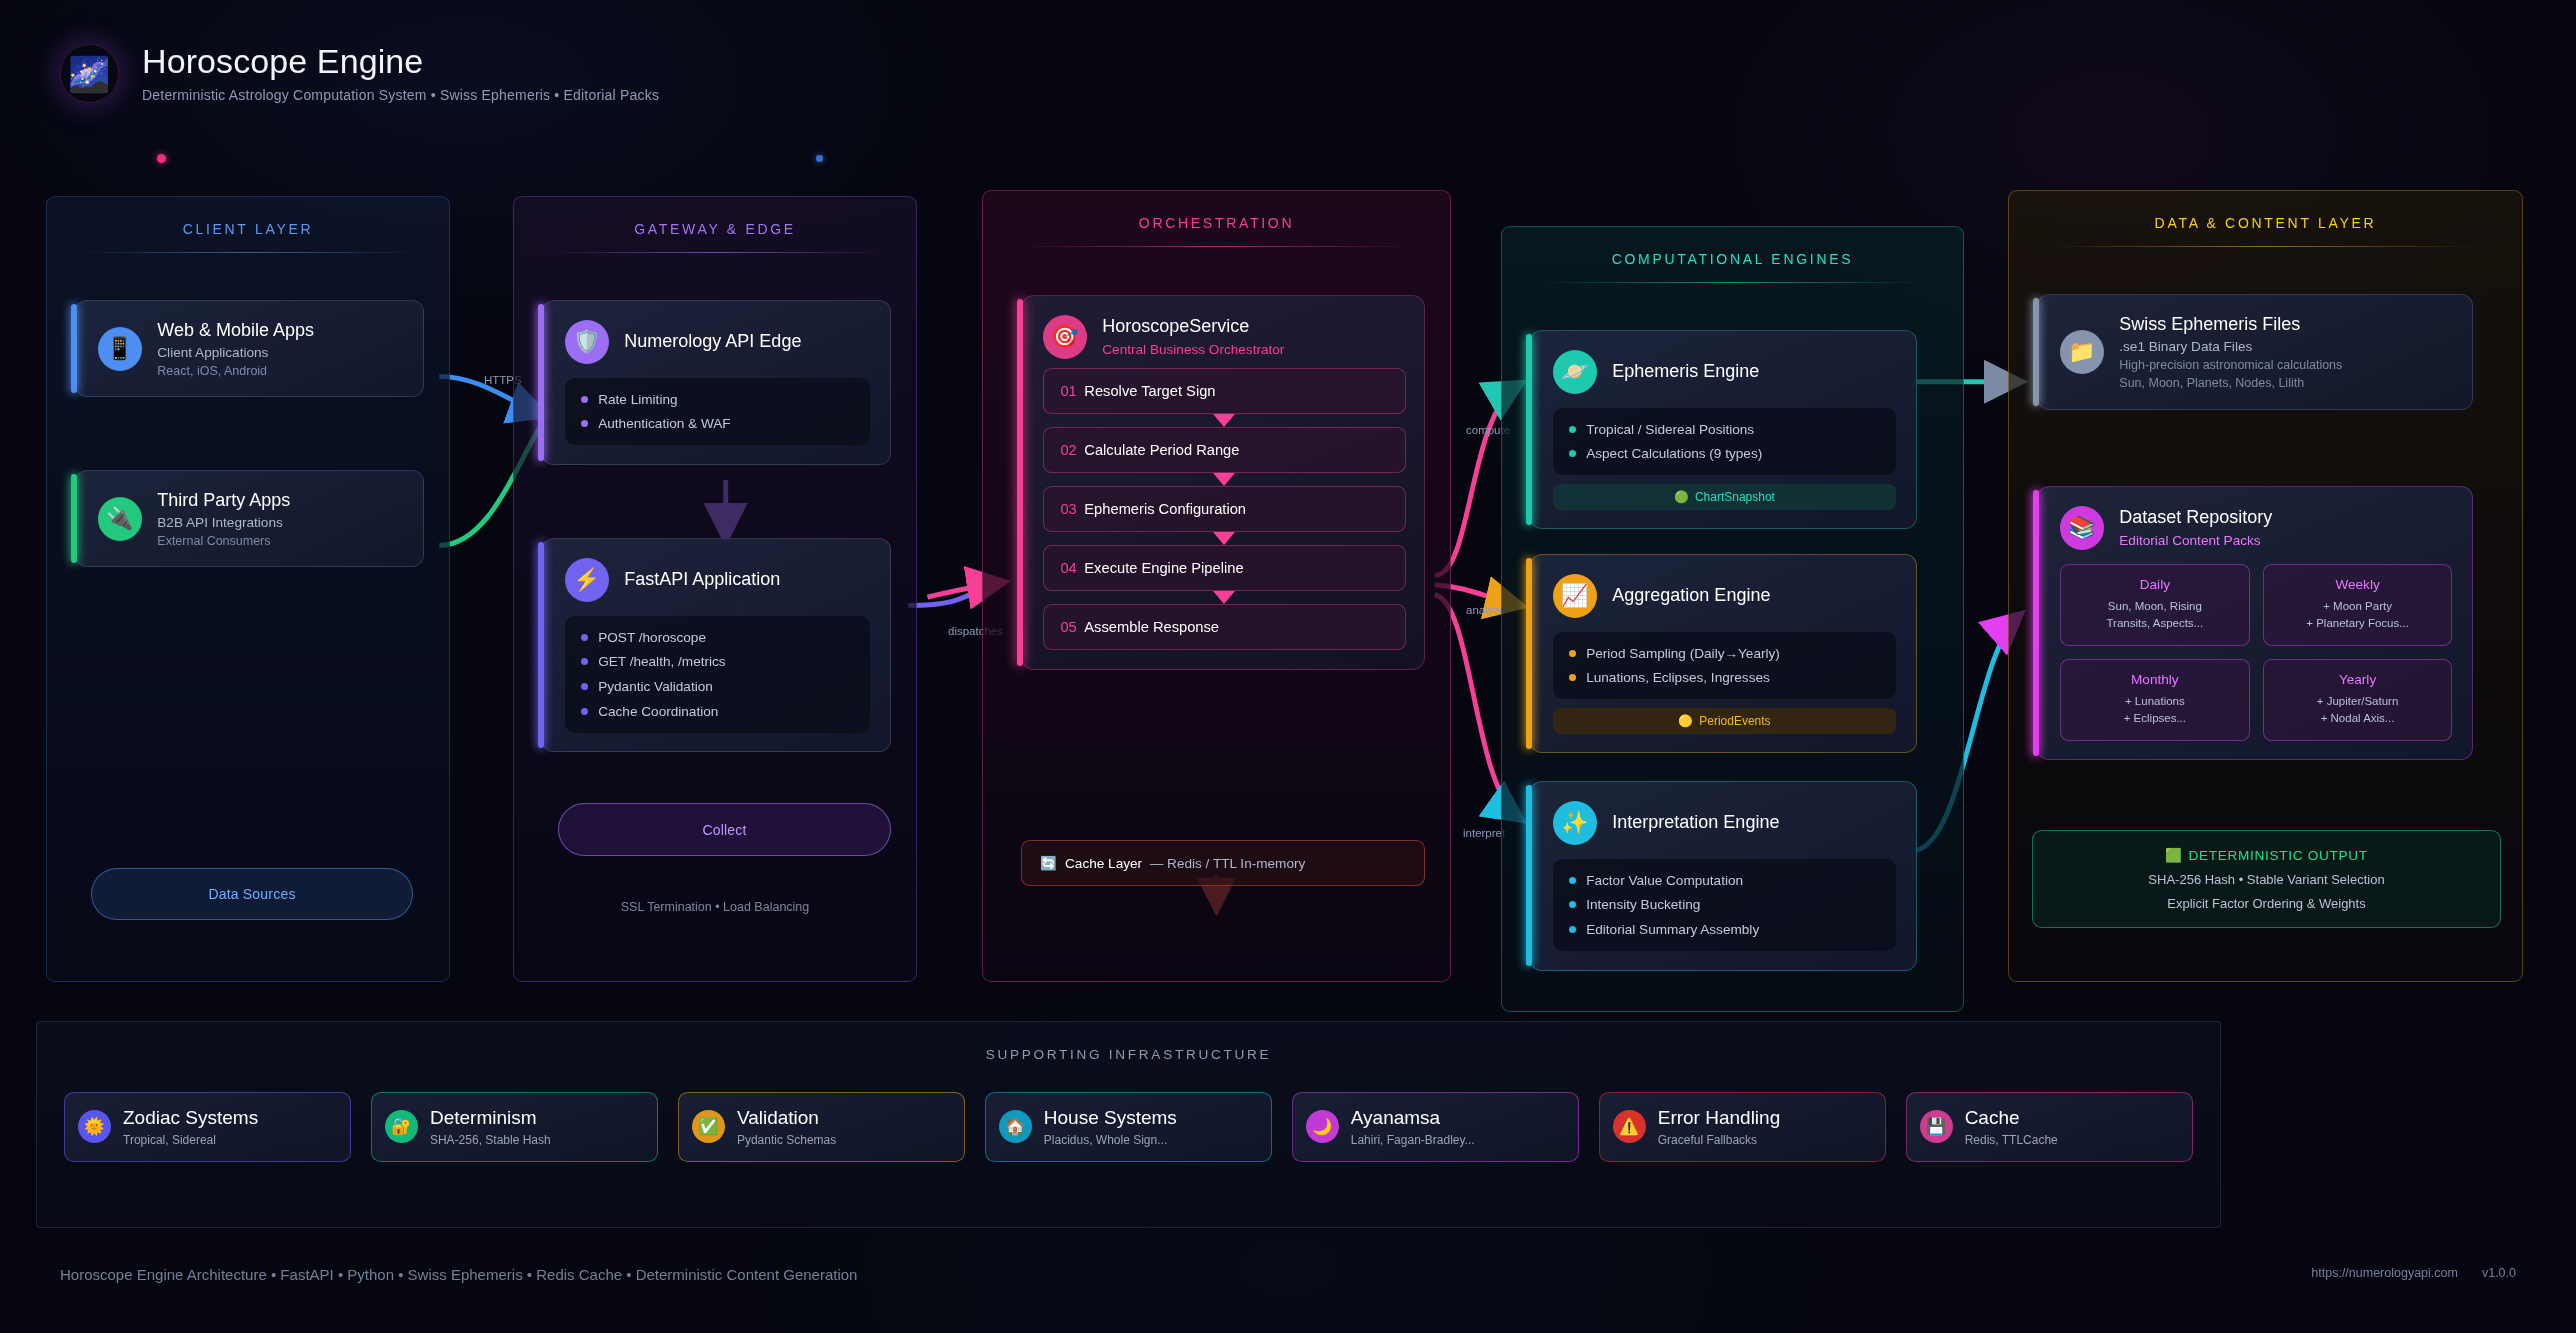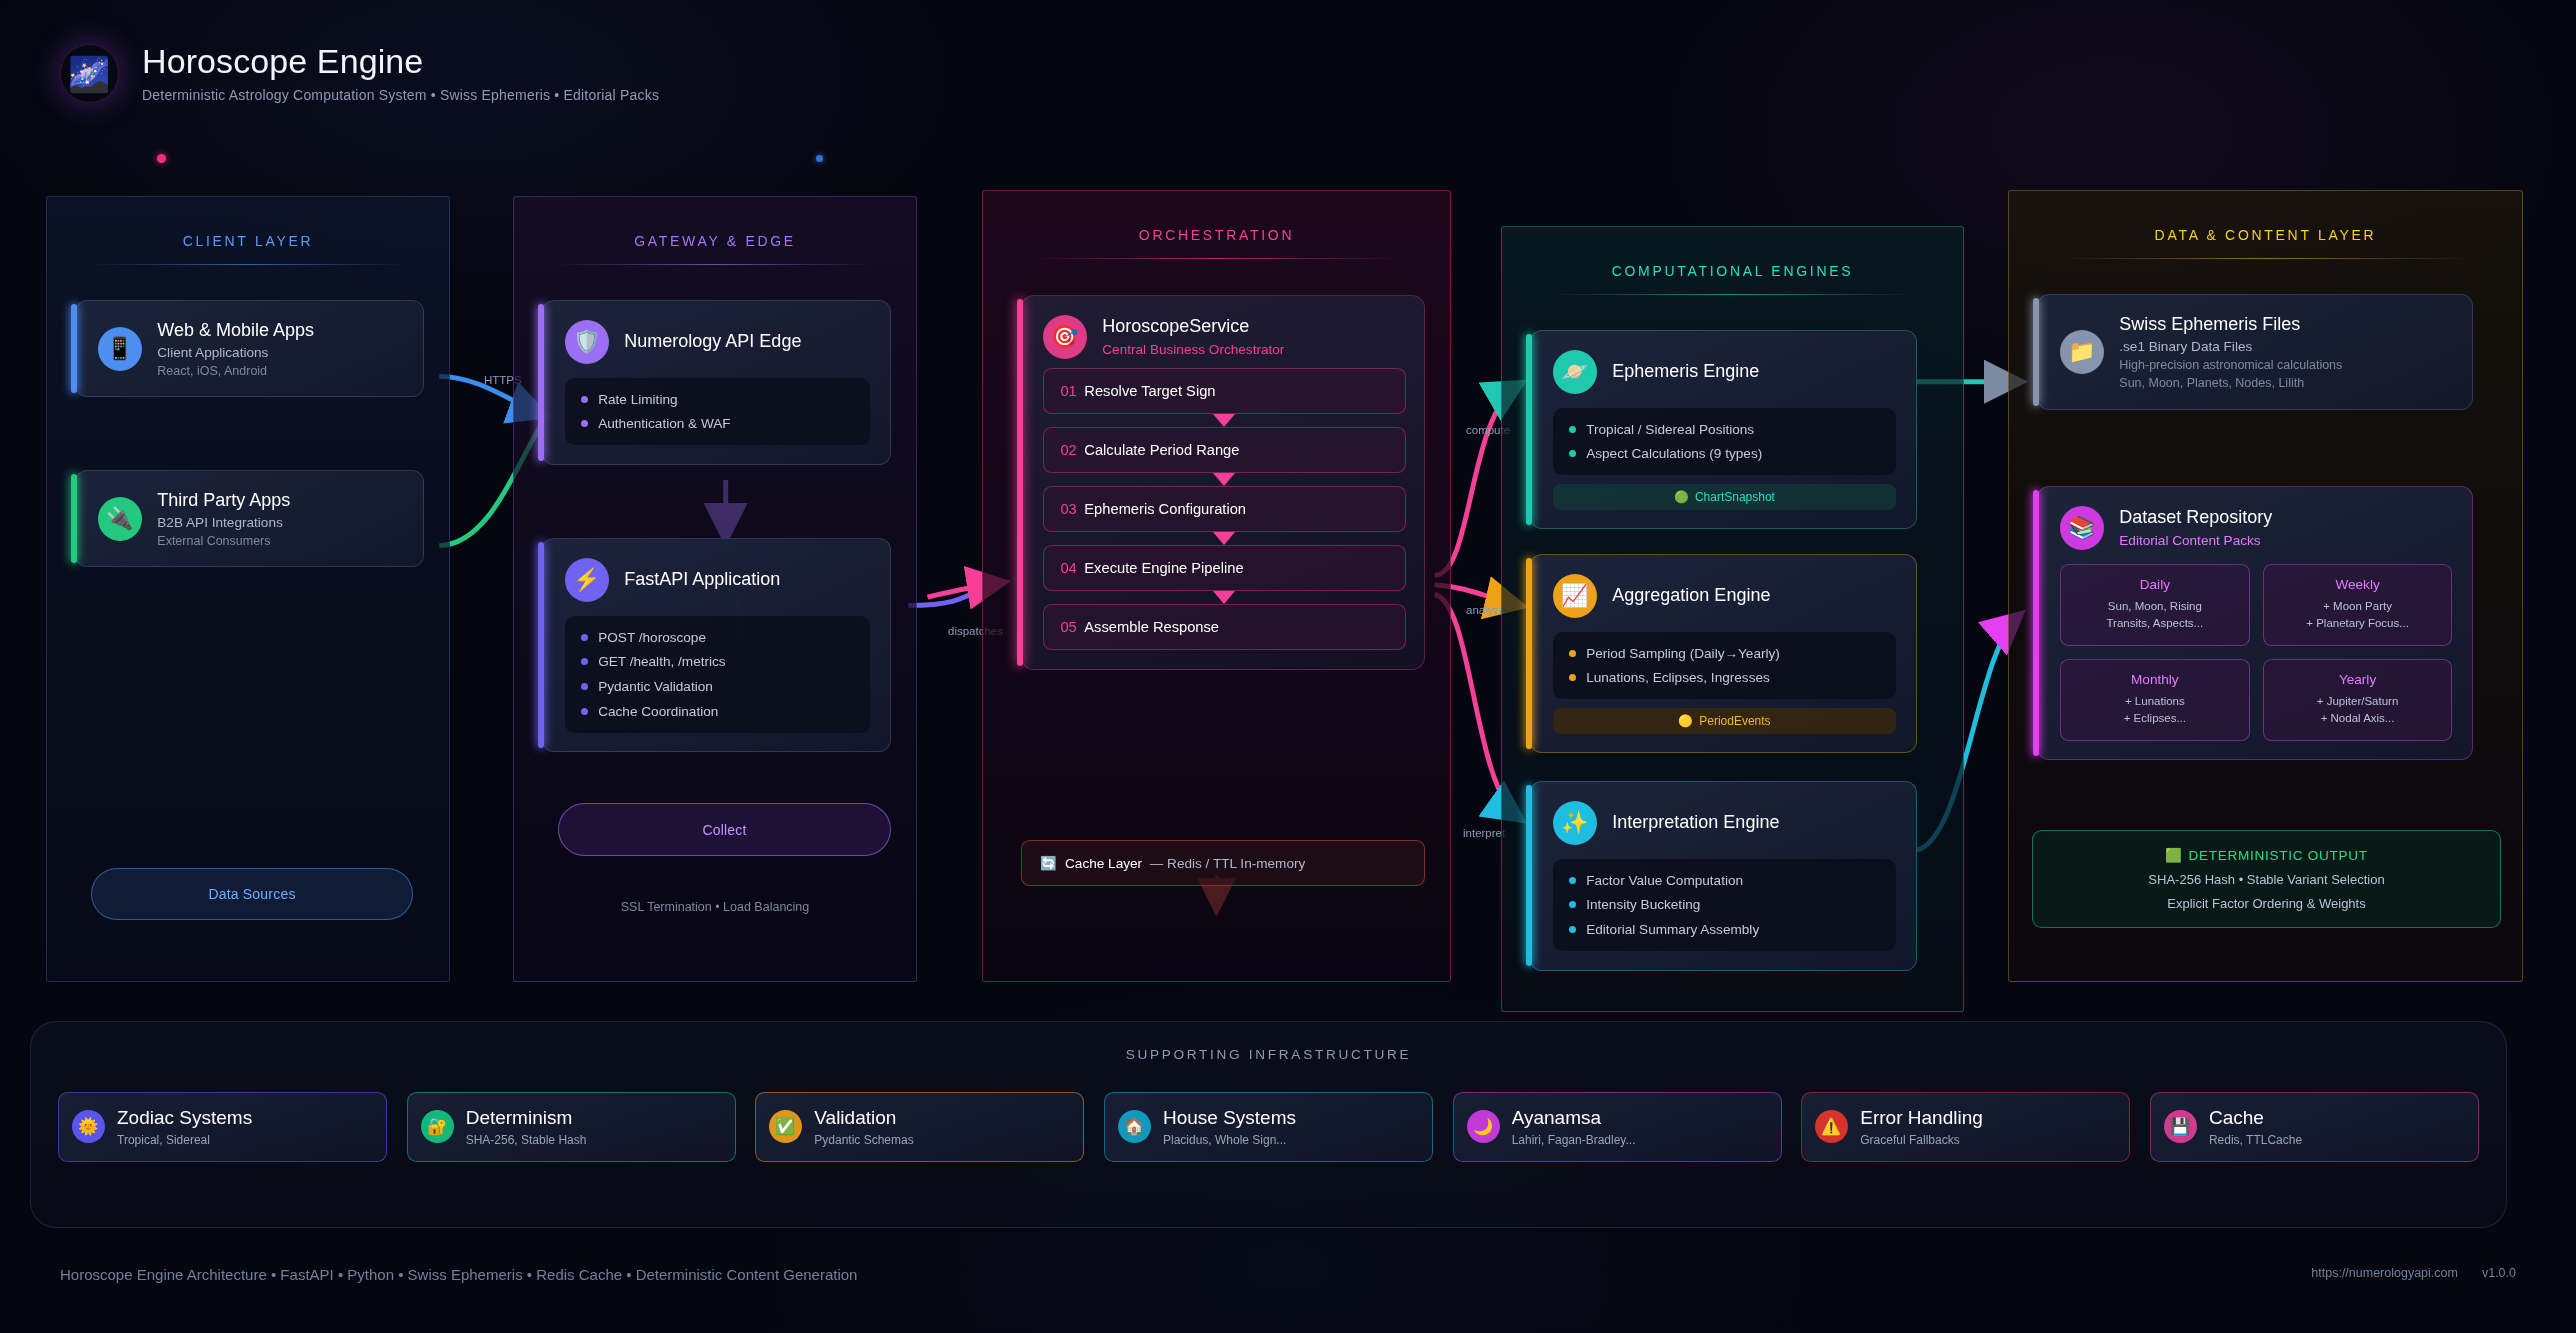--- a/index.html
+++ b/index.html
@@ -34,23 +34,23 @@
   .logo-emoji { font-size:34px; line-height:1; position:relative; }
   .header-text h1 { font-size:34px; font-weight:400; color:#f2f4fb; letter-spacing:0.1px; line-height:1.05; }
   .header-text .sub { margin-top:7.6px; font-size:14px; color:#8e9ab5; letter-spacing:0.2px; }
   .dot-pink { position:absolute; left:157px; top:154px; width:8.7px; height:8.7px; border-radius:50%;
     background:#ef2e7c; box-shadow:0 0 7.6px rgba(239,46,124,.8); }
   .dot-blue { position:absolute; left:816px; top:155px; width:6.5px; height:6.5px; border-radius:50%;
     background:#2f6fd0; box-shadow:0 0 6.5px rgba(47,111,208,.8); }
 
   
   .col {
-    position:absolute; border-radius:3px; border:0.5px solid rgba(90,110,160,.30);
+    position:absolute; border-radius:9px; border:0.5px solid rgba(90,110,160,.30);
     background: linear-gradient(180deg, rgba(16,20,38,.70), rgba(10,13,26,.72));
-    padding: 12px; overflow:visible;
+    padding: 0; overflow:visible;
   }
   .col-title { text-align:center; font-size:14px; letter-spacing:2.7px; font-weight:400; padding-top:24px; }
   .col-rule { height:0.5px; margin:15.3px auto 0; width:84%; }
 
   .col-client   { left:46px;  top:196px; width:404px;  height:786px; border-color:rgba(60,110,190,.35);
                   background: linear-gradient(180deg, rgba(14,24,48,.66), rgba(8,12,26,.72)); }
   .col-client .col-title { color:#5e9bf0; }
   .col-client .col-rule  { background:linear-gradient(90deg, transparent, rgba(80,140,230,.65), transparent); }
 
   .col-gateway  { left:513px; top:196px; width:404px;  height:786px; border-color:rgba(140,90,220,.35);
@@ -161,22 +161,22 @@
   .det-box {
     position:absolute; left:23px; top:639px; width:469px; border-radius:9.8px;
     border:0.5px solid rgba(30,190,130,.55); background: rgba(8,38,32,.55);
     padding:16.4px 11px; text-align:center;
   }
   .det-title { font-size:13.6px; color:#1ee08a; letter-spacing:0.7px; display:flex; align-items:center; justify-content:center; gap:5.5px; }
   .det-line { font-size:13px; color:#b9c2d6; margin-top:8.7px; }
 
   
   .infra {
-    position:absolute; left:30px; top:1021px; width:2477px; height:207px;
-    border-radius:26px; border:0.5px solid rgba(90,110,160,.26);
+    position:absolute; left:36px; top:1021px; width:2185px; height:207px;
+    border-radius:4px; border:0.5px solid rgba(90,110,160,.26);
     background: linear-gradient(180deg, rgba(14,18,34,.62), rgba(9,12,24,.70));
   }
   .infra-title { text-align:center; padding-top:25px; font-size:13.6px; letter-spacing:2.7px; color:#8e9ab5; }
   .infra-row { display:flex; gap:19.6px; justify-content:center; padding:29.5px 27px 0; }
   .infra-card {
     flex:1; border-radius:9.8px; padding:14px 13px;
     background: linear-gradient(160deg, rgba(26,33,56,.9), rgba(17,21,40,.92));
     display:flex; align-items:center; gap:12px;
   }
   .infra-icon { width:33px; height:33px; min-width:33px; border-radius:50%;

